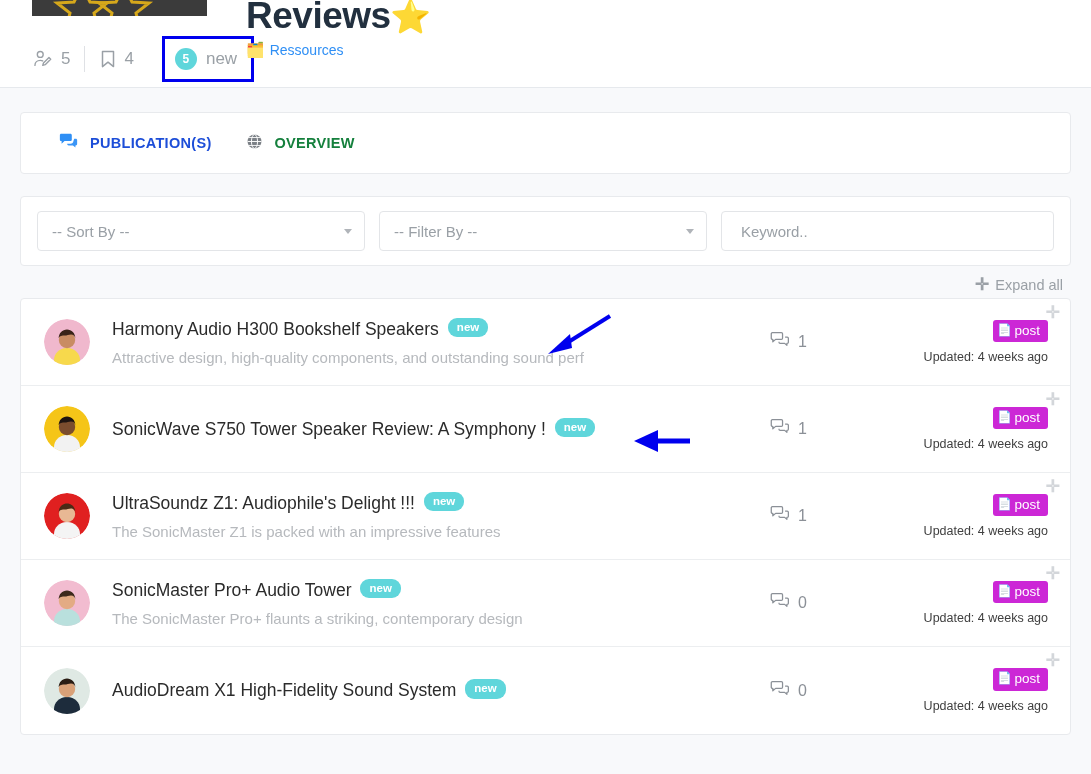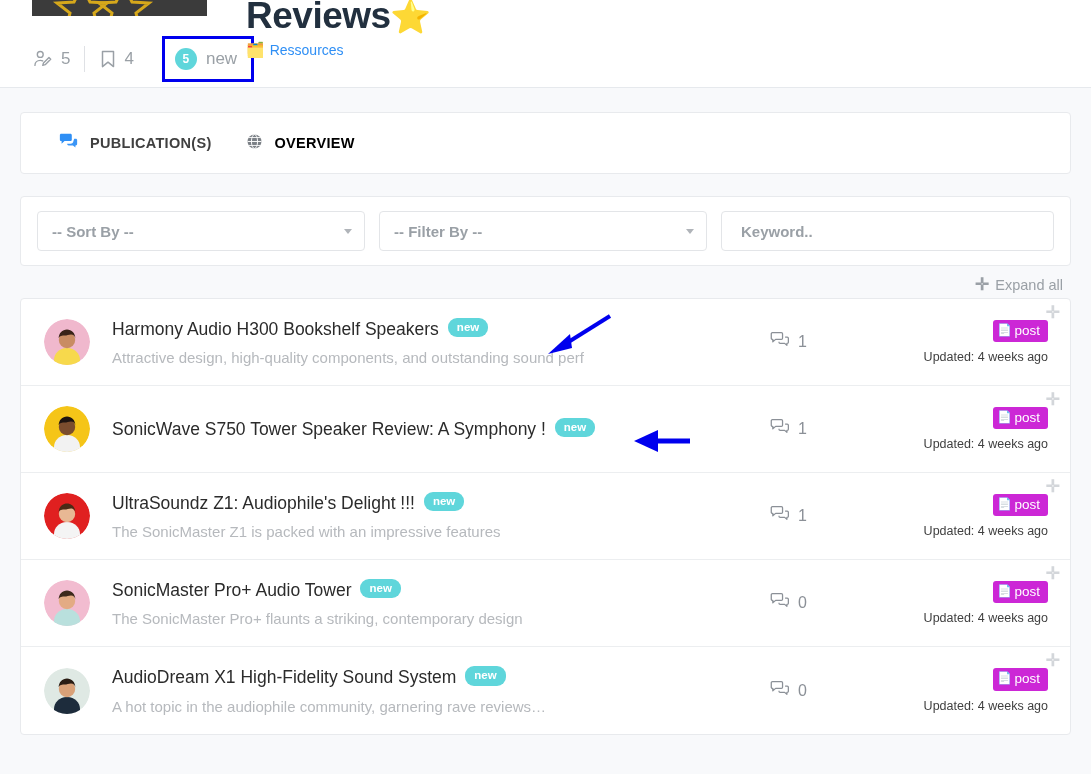--- a/index.html
+++ b/index.html
@@ -117,42 +117,41 @@
   }
   .tab {
     display: flex;
     align-items: center;
     gap: 12px;
     font-size: 14.5px;
     font-weight: 700;
     letter-spacing: 0.3px;
     cursor: pointer;
   }
-  .tab.active { color: #404040; align-items: center; }
-  .tab.inactive { color: #000000; }
+  .tab.active { color: #1d4ed8; align-items: center; }
+  .tab.inactive { color: #15803d; }
 
   
   .filter-card {
     padding: 14px 16px;
     margin-bottom: 10px;
     display: flex;
     gap: 14px;
   }
   .select-box, .kw-box {
     height: 40px;
     border: 1px solid #e3e5e8;
     border-radius: 4px;
     background: #fff;
     display: flex;
     align-items: center;
     padding: 0 14px;
     font-size: 15px;
     color: #9aa0a6;
     position: relative;
-    font-weight: bold;
   }
   .select-box { width: 330px; }
   .kw-box { width: 335px; padding-left: 19px; }
   .caret {
     position: absolute;
     right: 12px;
     width: 0; height: 0;
     border-left: 4px solid transparent;
     border-right: 4px solid transparent;
     border-top: 5px solid #b0b4b9;
@@ -523,21 +522,20 @@
         <path d="M23 29c8 0 13 6 13 12v5H10v-5c0-6 5-12 13-12z" fill="#1d2c3c"></path>
         <circle cx="23" cy="21" r="8.2" fill="#d9a178"></circle>
         <path d="M14.6 20c0-6 3.8-9.5 8.4-9.5s8.4 3.5 8.4 9.5c0-3-2-4.6-4.4-4.6-2.6 0-3.6 1.2-7 1.2-2.8 0-5.4 1.1-5.4 3.4z" fill="#2a1c13"></path>
       </svg>
     </div>
     <div class="row-main">
       <div class="row-title">
         <span>AudioDream X1 High-Fidelity Sound System</span>
         <span class="badge-new">new</span>
       </div>
-      <div class="row-sub">A hot topic in the audiophile community, garnering rave reviews…</div>
     </div>
     <div class="row-comments">
       <span>
         <svg width="20" height="18" viewBox="0 0 22 19" fill="none" stroke="#8b9097" stroke-width="1.4" stroke-linejoin="round">
           <path d="M1.4 2.6c0-.7.6-1.3 1.3-1.3h9.8c.7 0 1.3.6 1.3 1.3v4.9c0 .7-.6 1.3-1.3 1.3H6.2L3.1 11.4V8.8H2.7c-.7 0-1.3-.6-1.3-1.3z"></path>
           <path d="M16.6 6.3h2.3c.7 0 1.3.6 1.3 1.3v4.3c0 .7-.6 1.3-1.3 1.3h-.3v2.1l-2.5-2.1h-4.9c-.7 0-1.3-.6-1.3-1.3v-.4"></path>
         </svg>
       </span>
       <span>0</span>
     </div>

